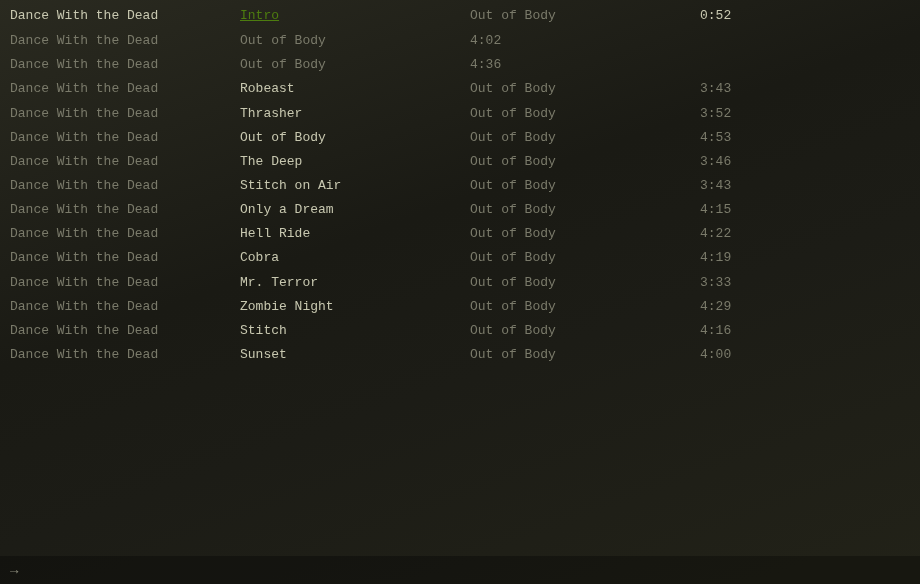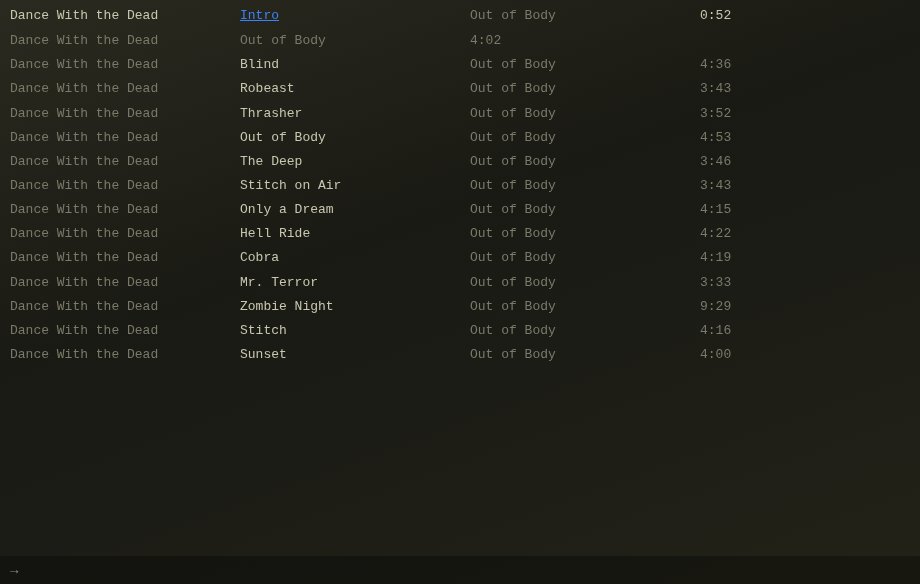--- a/index.html
+++ b/index.html
@@ -56,21 +56,21 @@
     .col-duration {
       text-align: left;
       color: #7a7a6a;
     }
 
     .header .col-duration {
       color: #c8c8b0;
     }
 
     .header .col-title {
-      color: #3b82f6;
+      color: #4d7c0f;
       text-decoration: underline;
     }
 
     .bottom-bar {
       position: absolute;
       bottom: 0;
       left: 0;
       right: 0;
       height: 28px;
       background: rgba(0,0,0,0.3);
@@ -95,21 +95,20 @@
     <span class="col-album">Out of Body</span>
     <span class="col-duration">0:52</span>
   </div>
 <div class="track-row">
       <span class="col-artist">Dance With the Dead</span>
       <span class="col-album">Out of Body</span>
       <span class="col-duration">4:02</span>
     </div>
     <div class="track-row">
       <span class="col-artist">Dance With the Dead</span>
-      <span class="col-title">Blind</span>
       <span class="col-album">Out of Body</span>
       <span class="col-duration">4:36</span>
     </div>
     <div class="track-row">
       <span class="col-artist">Dance With the Dead</span>
       <span class="col-title">Robeast</span>
       <span class="col-album">Out of Body</span>
       <span class="col-duration">3:43</span>
     </div>
     <div class="track-row">
@@ -157,21 +156,21 @@
     <div class="track-row">
       <span class="col-artist">Dance With the Dead</span>
       <span class="col-title">Mr. Terror</span>
       <span class="col-album">Out of Body</span>
       <span class="col-duration">3:33</span>
     </div>
     <div class="track-row">
       <span class="col-artist">Dance With the Dead</span>
       <span class="col-title">Zombie Night</span>
       <span class="col-album">Out of Body</span>
-      <span class="col-duration">9:29</span>
+      <span class="col-duration">4:29</span>
     </div>
     <div class="track-row">
       <span class="col-artist">Dance With the Dead</span>
       <span class="col-title">Stitch</span>
       <span class="col-album">Out of Body</span>
       <span class="col-duration">4:16</span>
     </div>
     <div class="track-row">
       <span class="col-artist">Dance With the Dead</span>
       <span class="col-title">Sunset</span>

